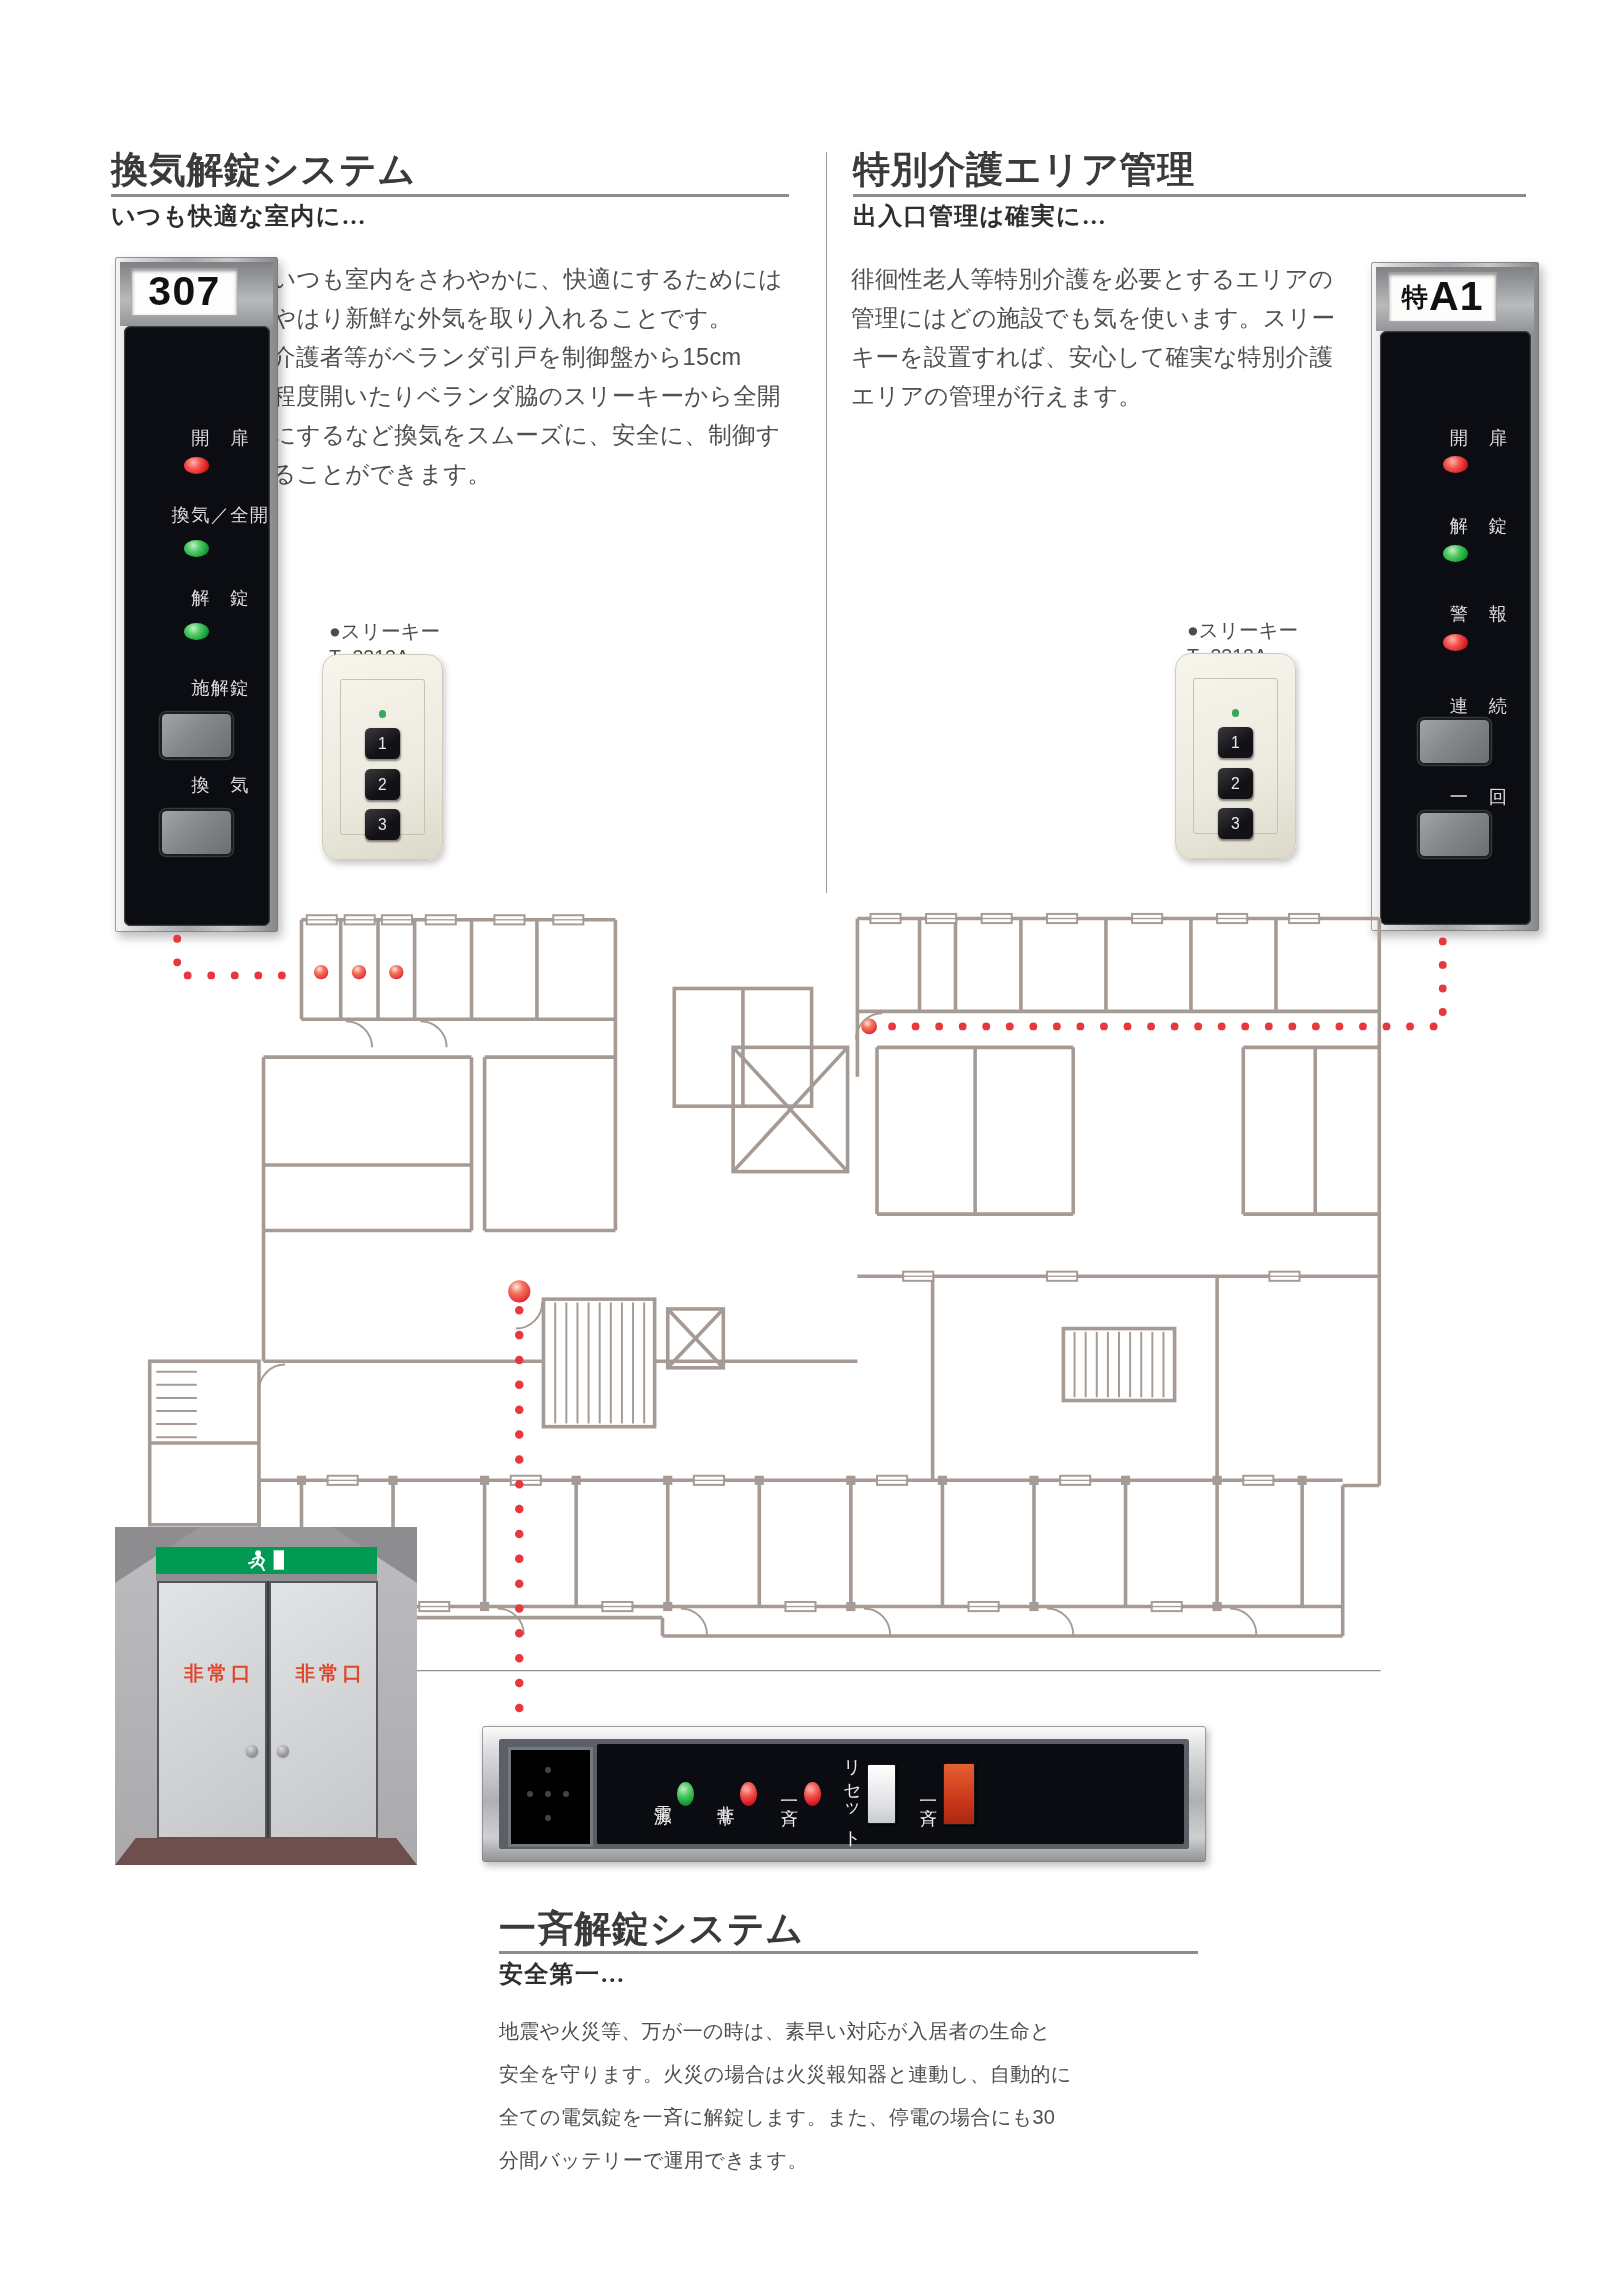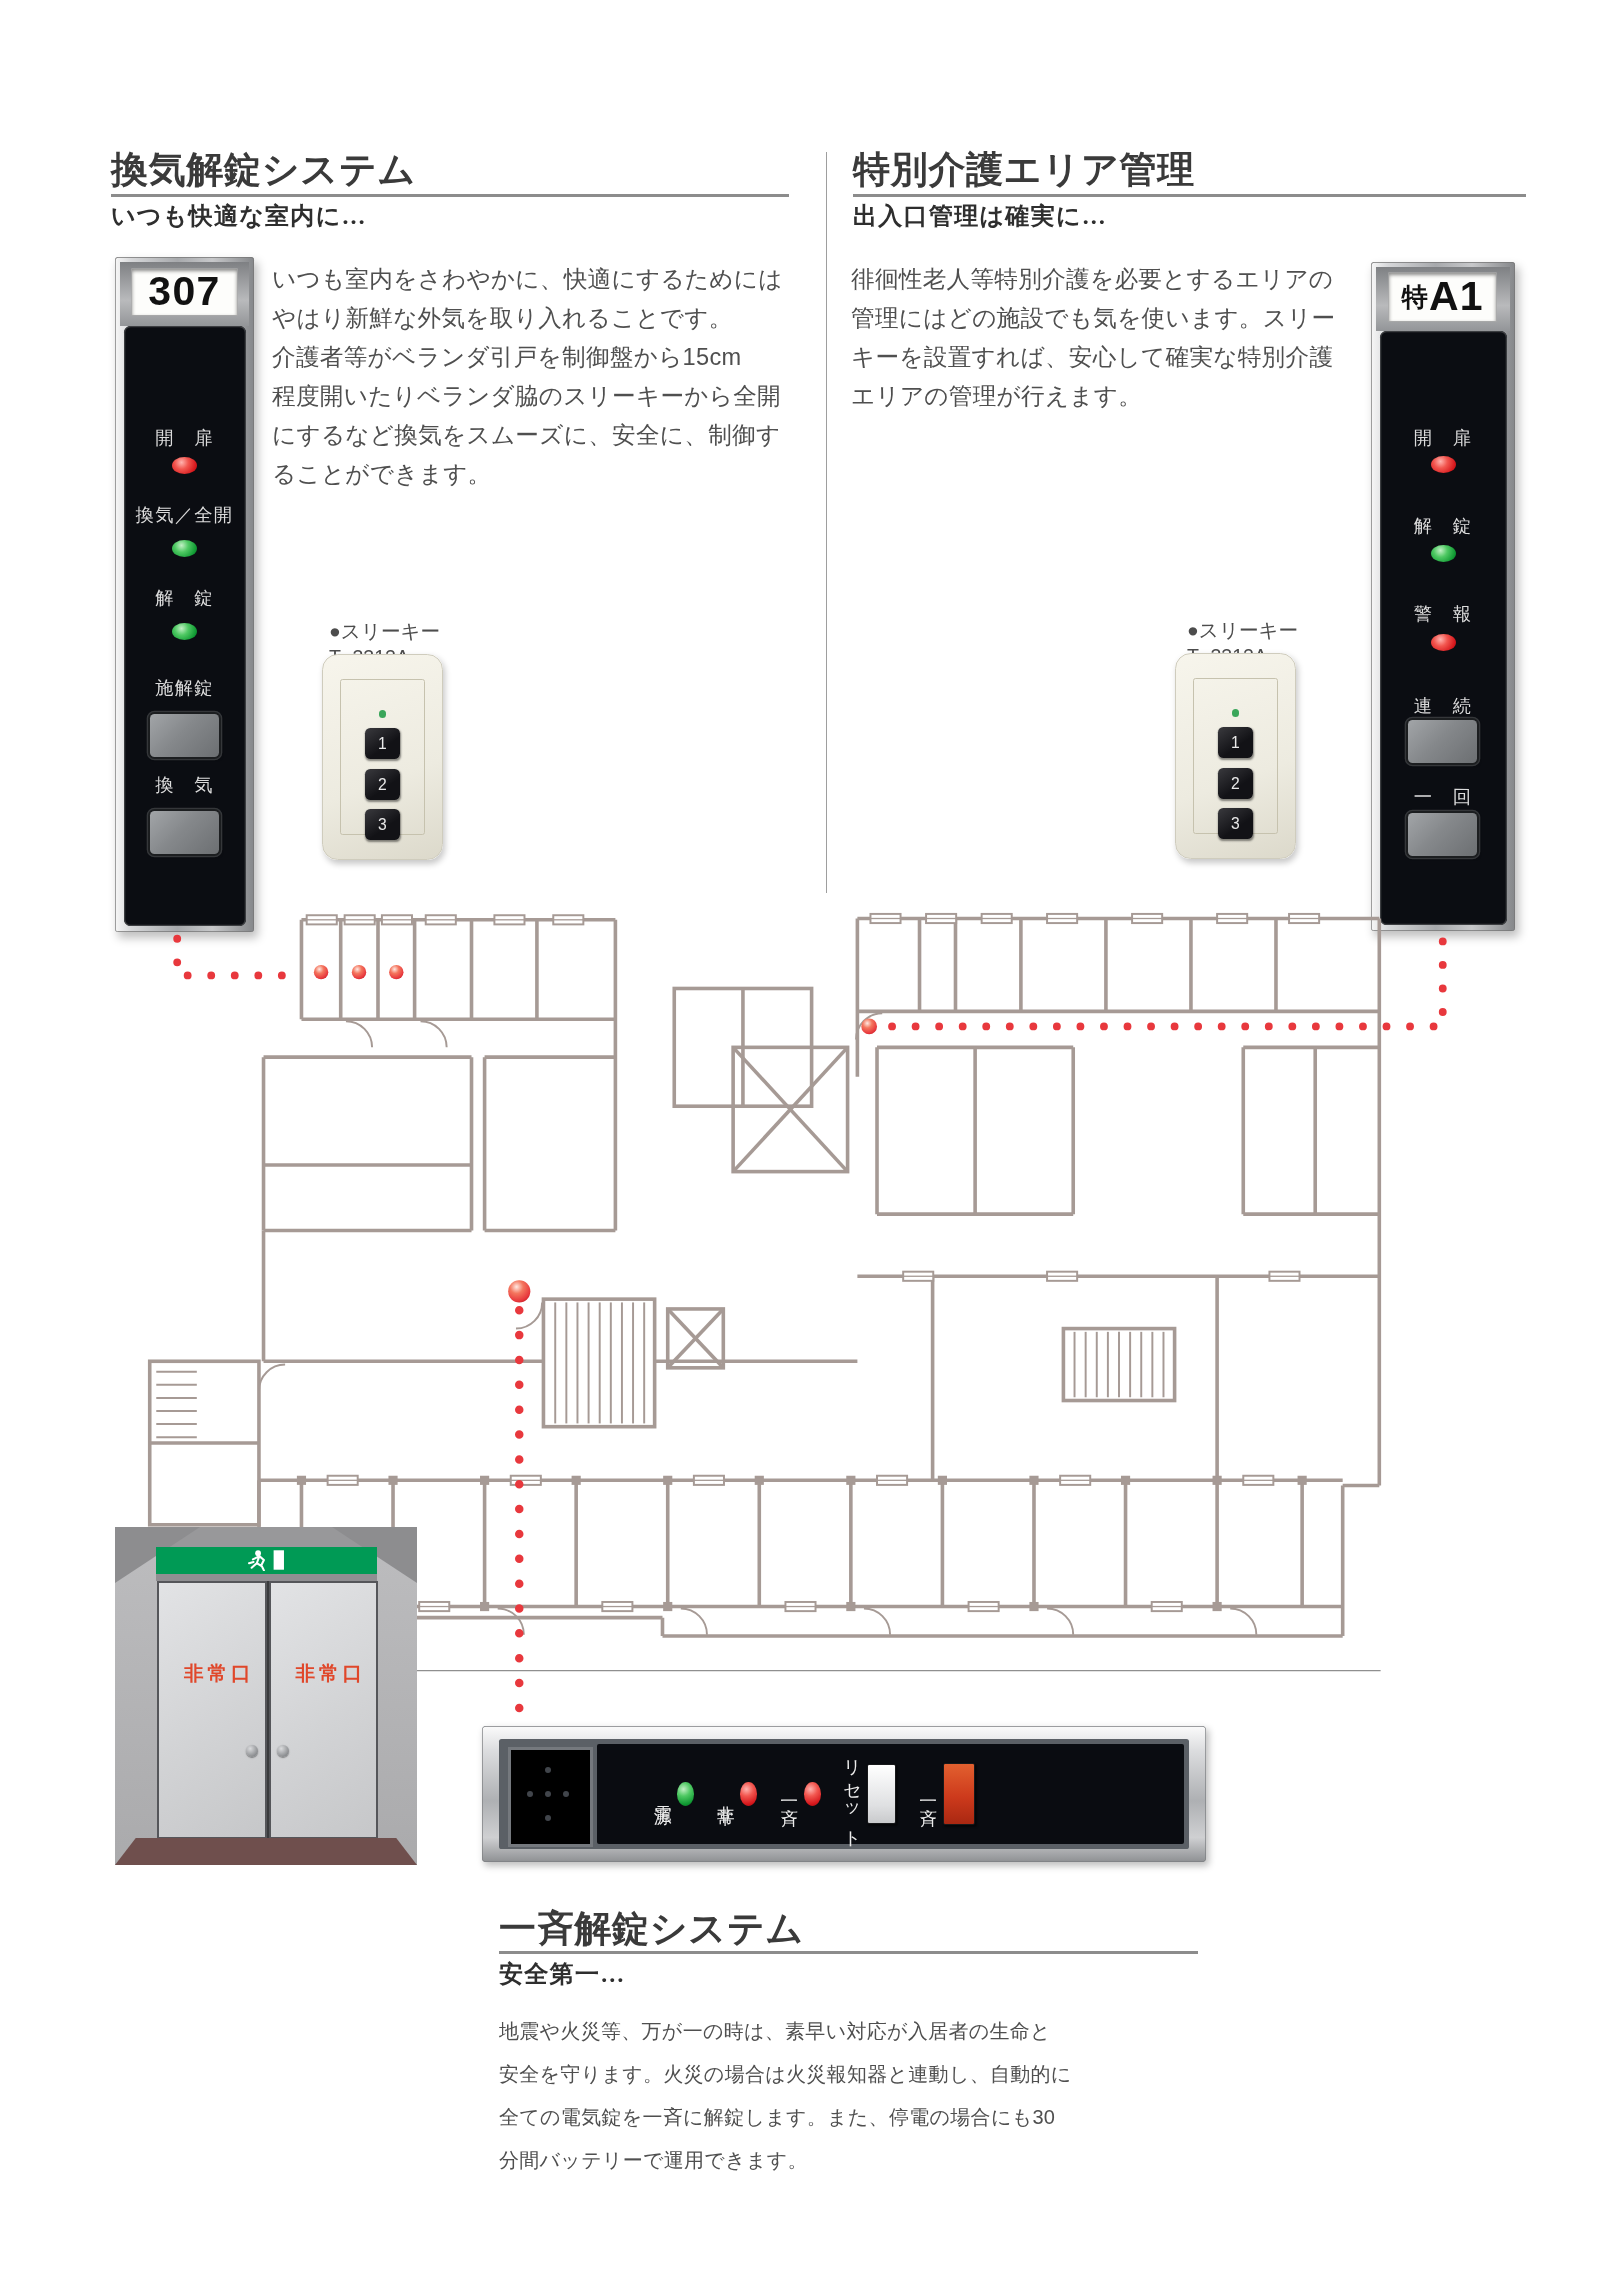--- a/index.html
+++ b/index.html
@@ -33,21 +33,21 @@
   .t-care-body{left:851px;top:260px;width:537px;}
 
   .t-sim-title{left:499px;top:1904px;}
   .t-sim-rule{left:499px;top:1951px;width:699px;}
   .t-sim-sub{left:499px;top:1958px;}
   .t-sim-body{left:499px;top:2010px;width:726px;font-size:20px;line-height:43px;}
 
   
   .vpanel{position:absolute;border-radius:3.3px;
     background:linear-gradient(90deg,#f7f7f7 0%,#d6d7d9 12%,#a7a9ac 45%,#c7c8ca 70%,#85878a 100%);
-    box-shadow:0 0 0 0.7px #777 inset, 3.9px 5.2px 9.2px rgba(0,0,0,.25);}
+    box-shadow:0 0 0 0.7px #777 inset, 3.9px 5.2px 9.2px rgba(0,0,0,.25);padding-left:24px;}
   .p307{left:115px;top:257px;width:139px;height:675px;}
   .pA1{left:1371px;top:262px;width:144px;height:669px;}
   .vpanel .head{position:absolute;left:4.6px;right:4.6px;top:4.6px;height:64px;
     background:linear-gradient(180deg,#7e8083,#b9babc 60%,#939598);}
   .vpanel .plate{position:absolute;background:#fdfdfb;box-shadow:0 2px 3.9px rgba(0,0,0,.45) inset,0 0 0 0.7px #aaa;
     display:flex;align-items:center;justify-content:center;}
   .p307 .plate{left:17px;top:11.8px;width:105px;height:46px;}
   .pA1  .plate{left:18.3px;top:10.5px;width:107px;height:48px;}
   .plate .num{font-size:41px;font-weight:800;color:#111;letter-spacing:1.3px;line-height:1;}
   .plate .pref{font-size:26px;font-weight:800;color:#111;line-height:1;margin-right:1.3px;}

